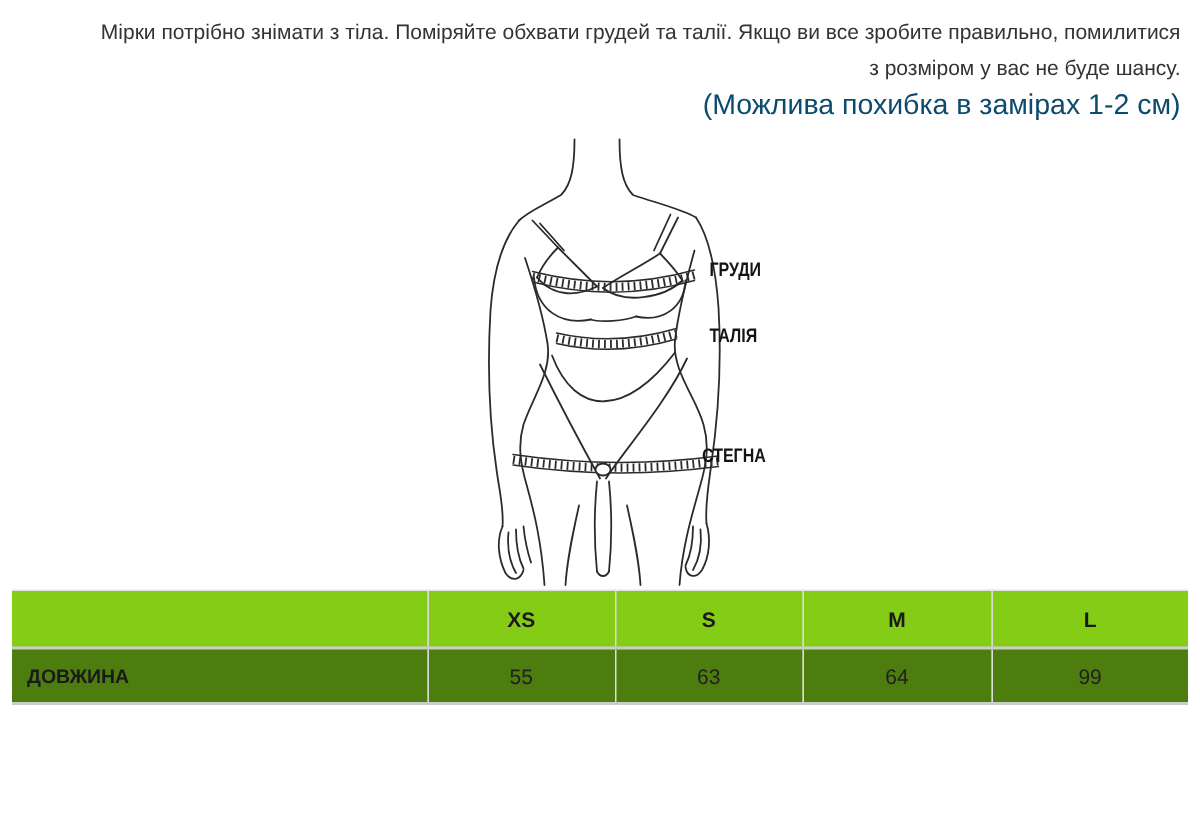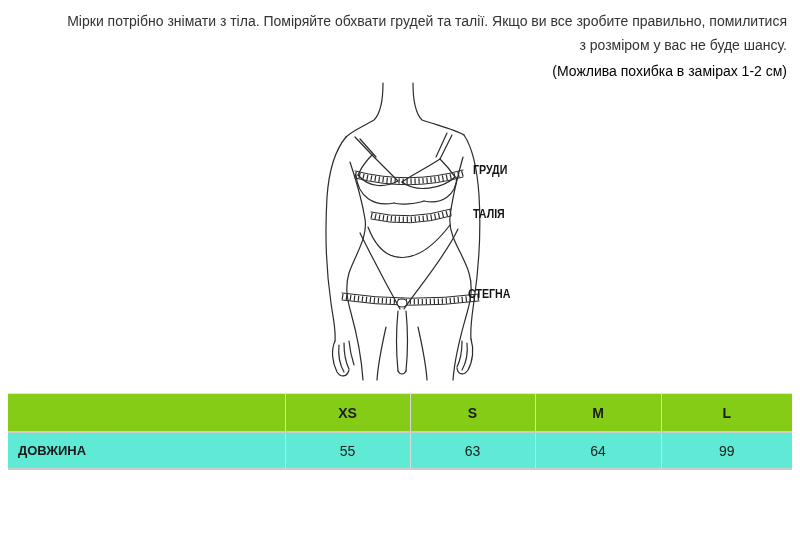--- a/index.html
+++ b/index.html
@@ -10,24 +10,24 @@
     color:#2e2e2e;
   }
   .intro{
     position:absolute;top:9px;left:65px;right:13px;
     text-align:right;
     font-size:14px;line-height:24px;color:#333333;
   }
   .note{
     position:absolute;top:62px;right:13px;
     text-align:left;
-    font-size:14px;line-height:18px;color:#000000;
+    font-size:19px;line-height:18px;color:#0c4a6e;
   }
   .figure-wrap{
-    position:absolute;left:298px;top:75px;width:222px;height:308px;
+    position:absolute;left:298px;top:85px;width:222px;height:308px;
   }
   .figure-wrap svg{position:absolute;left:0;top:0;}
   .fig-label{
     position:absolute;
     font-size:13px;font-weight:bold;color:#141414;
     letter-spacing:0px;white-space:nowrap;
     transform:scaleX(0.82);transform-origin:left center;
   }
   .fig-label.chest{left:175px;top:87px;}
   .fig-label.waist{left:175px;top:131px;}
@@ -45,21 +45,21 @@
   }
   .size-table thead th{
     background:#84cc16;
     height:35px;
     font-size:14px;font-weight:bold;color:#1a1a1a;
     text-align:center;
   }
   .size-table tbody td{
     height:33px;
     font-size:14px;color:#212121;text-align:center;
-    background:#5eead4;
+    background:#4d7c0f;
   }
   .size-table td.row-label{
     font-weight:bold;font-size:13px;color:#1a1a1a;
     text-align:left;padding-left:10px;
   }
   .size-table th+th,.size-table td+td{
     border-left:1px solid #dadada;
   }
 </style>
 </head>

